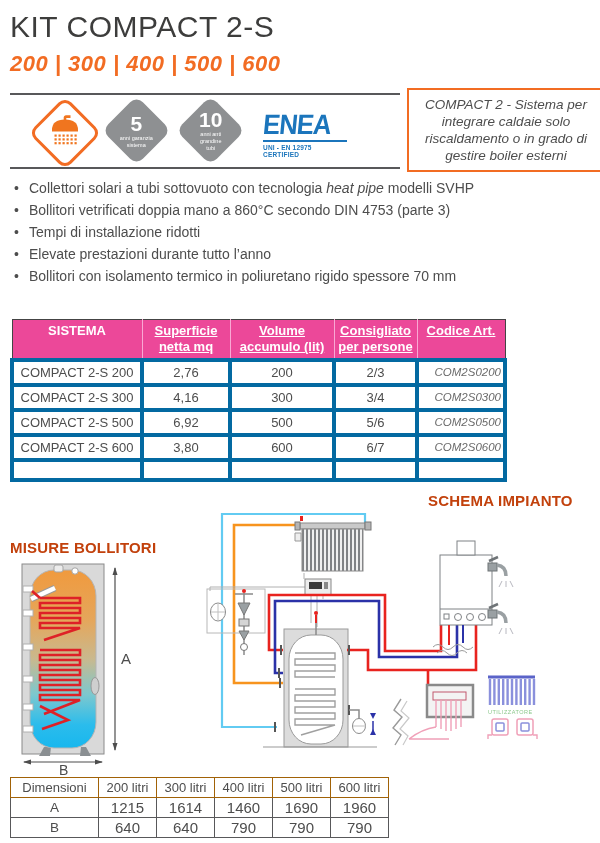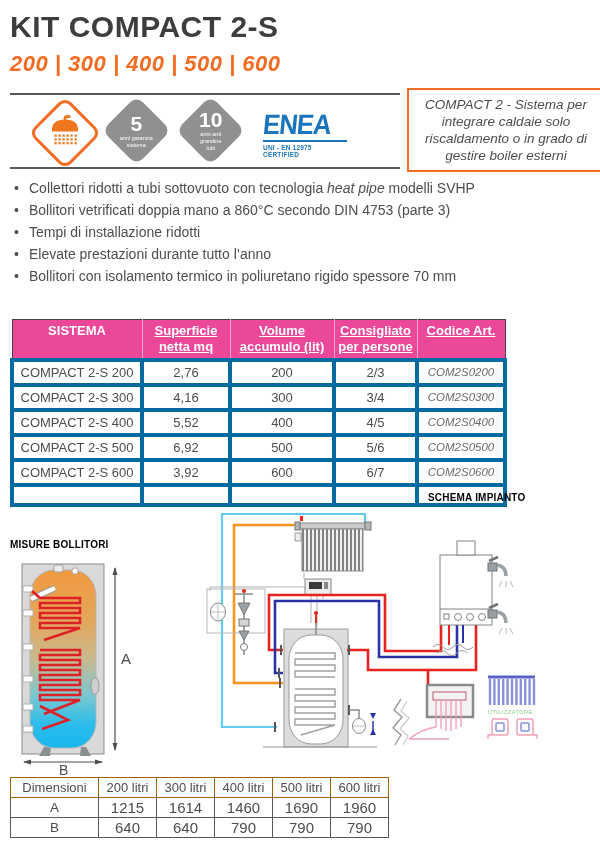--- a/index.html
+++ b/index.html
@@ -1,19 +1,19 @@
 <!DOCTYPE html>
 <html><head>
 <meta charset="utf-8">
 <style>
   html,body{margin:0;padding:0;background:#fff;}
   .page{position:relative;width:600px;height:843px;background:#fff;overflow:hidden;
         font-family:"Liberation Sans",sans-serif;color:#4d4d4d;}
 
-  .page-title{position:absolute;left:10px;top:10px;font-size:30px;font-weight:700;
+  .page-title{position:absolute;left:10px;top:10px;font-size:30px;font-weight:400;
               color:#3d3d3c;letter-spacing:.5px;}
   .models{position:absolute;left:10px;top:51px;font-size:22px;font-weight:bold;
           font-style:italic;color:#F26C23;letter-spacing:.5px;}
   .rule{position:absolute;left:10px;width:390px;height:2px;background:#58585A;}
   #rule1{top:93px;} #rule2{top:167px;}
 
   
   .diamond{position:absolute;border-radius:9px;transform:rotate(45deg);
            display:flex;align-items:center;justify-content:center;}
   .diamond-inner{transform:rotate(-45deg);text-align:center;}
@@ -41,24 +41,24 @@
   .features em{font-style:italic;}
 
   
   .systems-table{position:absolute;left:10px;top:319px;border-collapse:collapse;
                  table-layout:fixed;border:1.5px solid #444;}
   .systems-table th{background:#ec4899;color:#fff;font-size:13px;font-weight:bold;
                     vertical-align:top;padding:3px 1px 2px;line-height:1.25;text-align:center;}
   .systems-table th + th{border-left:1px solid #f9a8d4;text-decoration:underline;}
   .systems-table td{border:4px solid #0369a1;font-size:13px;text-align:center;
                     padding:1.5px 2px;color:#4d4d4d;height:18px;}
-  .systems-table td.code{font-style:italic;font-size:11.5px;color:#6a6a6a;}
+  .systems-table td.code{font-style:italic;font-size:11.5px;color:#6a6a6a;text-align:right;}
   .systems-table tr.empty td{height:13px;}
 
-  .section-heading{position:absolute;font-size:10px;font-weight:bold;color:#000000;letter-spacing:.2px;}
+  .section-heading{position:absolute;font-size:15px;font-weight:bold;color:#c2410c;letter-spacing:.2px;}
   #schema-heading{left:428px;top:492px;}
   #misure-heading{left:10px;top:539px;}
 
   .misure-svg{position:absolute;left:18px;top:558px;}
   .schema-svg{position:absolute;left:205px;top:503px;}
 
   
   .dims-table{position:absolute;left:10px;top:777px;border-collapse:collapse;table-layout:fixed;}
   .dims-table th{font-size:13px;font-weight:normal;color:#4d4d4d;border:1px solid #a16207;
                  height:19px;padding:0 2px;text-align:center;}
@@ -127,21 +127,21 @@
     <div class="enea-cert">UNI - EN 12975 CERTIFIED</div>
   </div>
 
   <div class="rule" id="rule2"></div>
 
   <div class="info-box">
     <span>COMPACT 2 - Sistema per integrare caldaie solo riscaldamento o in grado di gestire boiler esterni</span>
   </div>
 
   <ul class="features">
-      <li><span>Collettori ridotti a tubi sottovuoto con tecnologia </span><em>heat pipe</em><span> modelli SVHP</span></li>
+      <li><span>Collettori solari a tubi sottovuoto con tecnologia </span><em>heat pipe</em><span> modelli SVHP</span></li>
       <li><span>Bollitori vetrificati doppia mano a 860°C secondo DIN 4753 (parte 3)</span></li>
       <li><span>Tempi di installazione ridotti</span></li>
       <li><span>Elevate prestazioni durante tutto l’anno</span></li>
       <li><span>Bollitori con isolamento termico in poliuretano rigido spessore 70 mm</span></li>
     </ul>
 
   <table class="systems-table">
     <colgroup>
         <col style="width:130px">
         <col style="width:88px">
@@ -167,36 +167,29 @@
           <td class="code">COM2S0200</td>
         </tr>
         <tr>
           <td>COMPACT 2-S 300</td>
           <td>4,16</td>
           <td>300</td>
           <td>3/4</td>
           <td class="code">COM2S0300</td>
         </tr>
         <tr>
-          <td>COMPACT 2-S 400</td>
-          <td>5,52</td>
-          <td>400</td>
-          <td>4/5</td>
-          <td class="code">COM2S0400</td>
-        </tr>
-        <tr>
           <td>COMPACT 2-S 500</td>
           <td>6,92</td>
           <td>500</td>
           <td>5/6</td>
           <td class="code">COM2S0500</td>
         </tr>
         <tr>
           <td>COMPACT 2-S 600</td>
-          <td>3,92</td>
+          <td>3,80</td>
           <td>600</td>
           <td>6/7</td>
           <td class="code">COM2S0600</td>
         </tr>
         <tr class="empty">
           <td></td>
           <td></td>
           <td></td>
           <td></td>
           <td class="code"></td>

